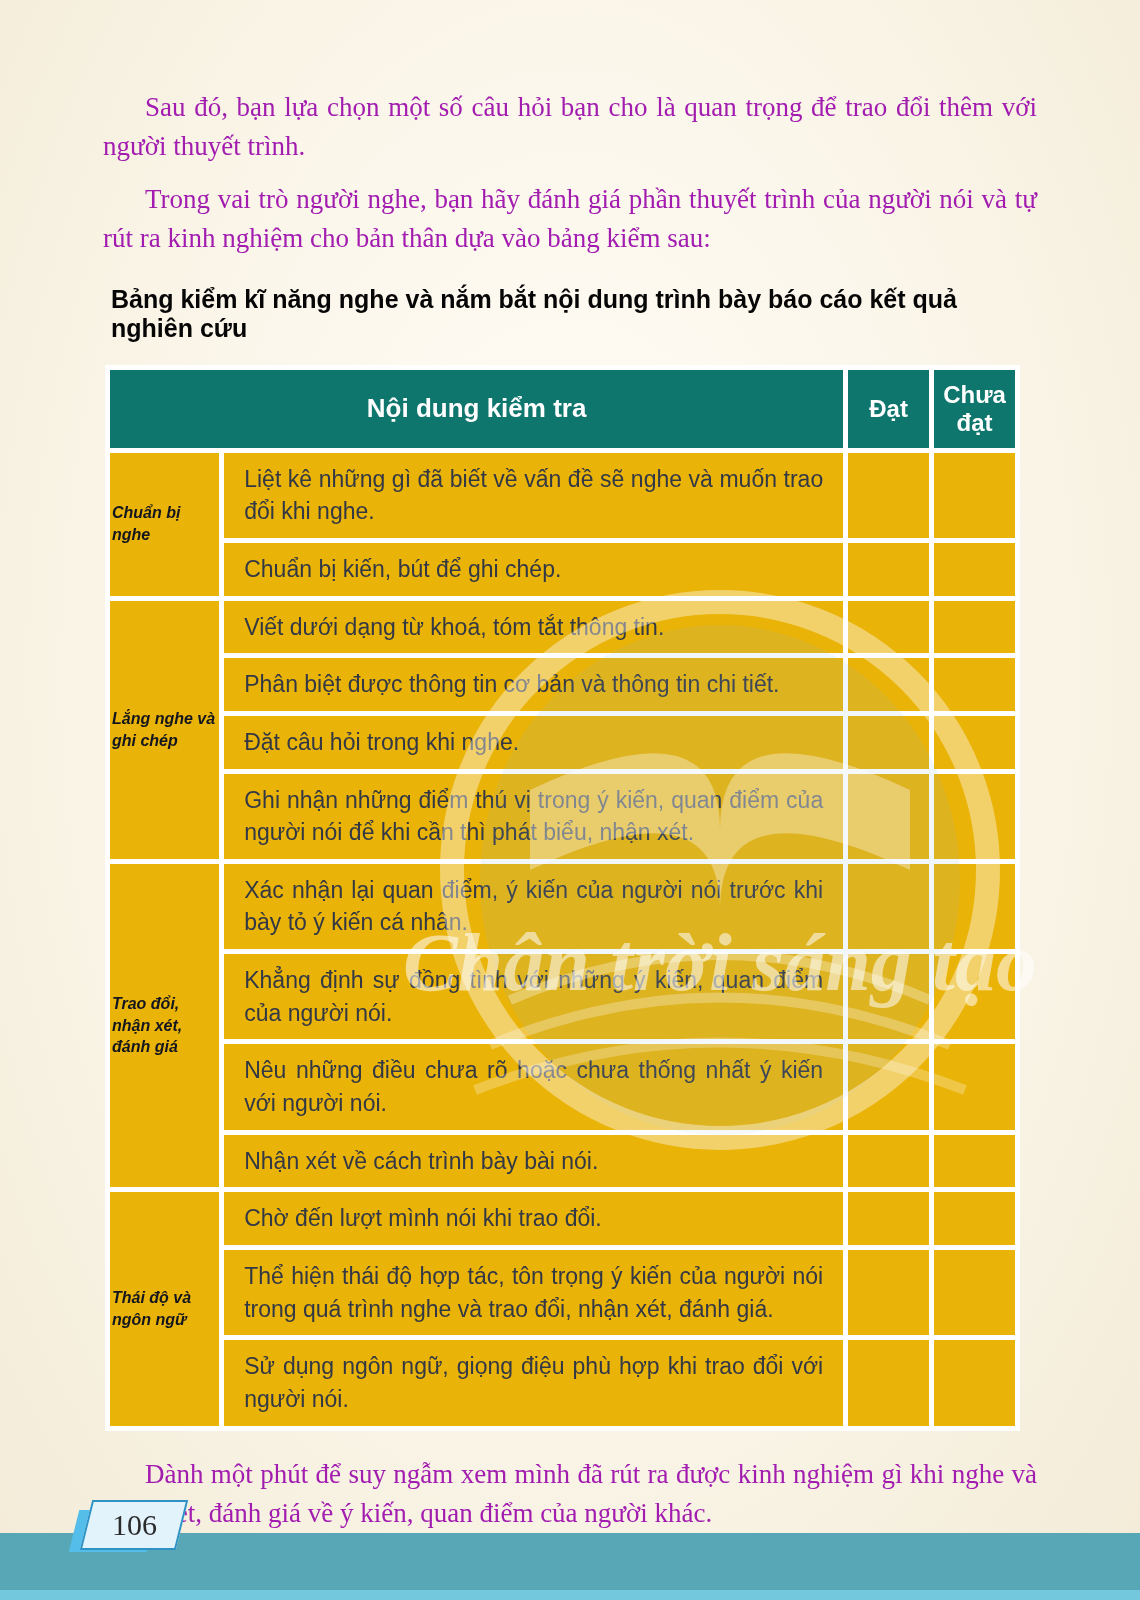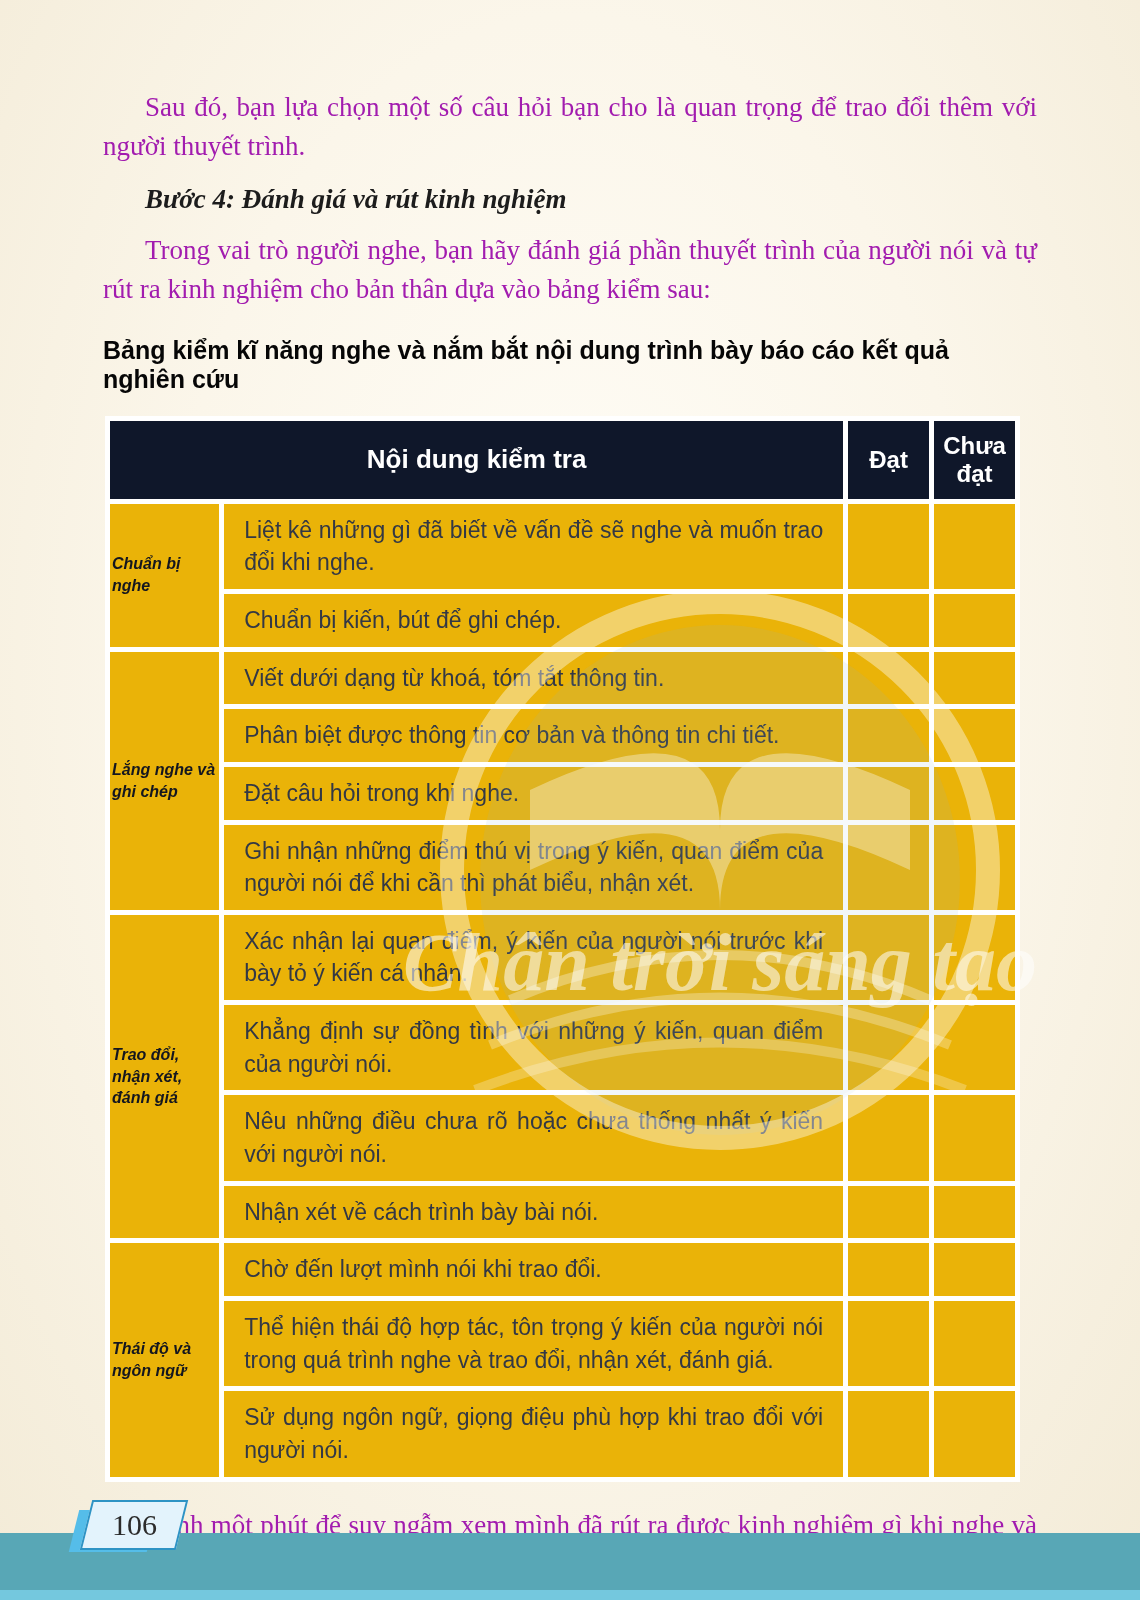--- a/index.html
+++ b/index.html
@@ -12,31 +12,31 @@
   .para{
     font-size:27px;line-height:1.45;text-align:justify;text-indent:42px;
     color:#a21caf;margin:0 0 14px 0;
   }
   .step-heading{
     font-size:27px;font-weight:bold;font-style:italic;margin:18px 0 16px 0;
     text-indent:42px;color:#1c1c1c;
   }
   .table-caption{
     font-family:"Liberation Sans", sans-serif;font-weight:bold;
-    font-size:25px;color:#060606;margin:26px 0 22px 0;text-indent:0;
+    font-size:25px;color:#060606;margin:26px 0 22px 8px;text-indent:0;
   }
   table.checklist{
     border-collapse:separate;border-spacing:5px;background:#ffffff;
     margin-left:2px;width:915px;table-layout:fixed;
     font-family:"Liberation Sans", sans-serif;
   }
   col.c-group{width:108px;} col.c-content{width:612px;}
   col.c-pass{width:80px;} col.c-fail{width:80px;}
   .checklist th{
-    background:#0f172a;color:#ffffff;font-weight:bold;vertical-align:middle;
+    background:#0f766e;color:#ffffff;font-weight:bold;vertical-align:middle;
     text-align:center;height:70px;padding:4px 6px;line-height:1.15;
   }
   th.h-content{font-size:26px;}
   th.h-check{font-size:24px;}
   .checklist td{background:#eab308;vertical-align:middle;}
   td.group-cell{
     font-size:16px;font-weight:bold;font-style:italic;color:#14161f;
     text-align:left;padding:8px 2px;line-height:1.35;
   }
   td.content-cell{
@@ -61,21 +61,20 @@
   .badge-front span{
     transform:skewX(14deg);font-family:"Liberation Serif", serif;
     font-size:30px;color:#2b2b2b;
   }
 </style>
 </head>
 <body>
 
 <div class="content">
   <p class="para">Sau đó, bạn lựa chọn một số câu hỏi bạn cho là quan trọng để trao đổi thêm với người thuyết trình.</p>
-  <p class="step-heading">Bước 4: Đánh giá và rút kinh nghiệm</p>
   <p class="para">Trong vai trò người nghe, bạn hãy đánh giá phần thuyết trình của người nói và tự rút ra kinh nghiệm cho bản thân dựa vào bảng kiểm sau:</p>
   <p class="table-caption">Bảng kiểm kĩ năng nghe và nắm bắt nội dung trình bày báo cáo kết quả nghiên cứu</p>
 
   <table class="checklist">
     <colgroup>
       <col class="c-group">
         <col class="c-content">
         <col class="c-pass">
         <col class="c-fail">
     </colgroup>

